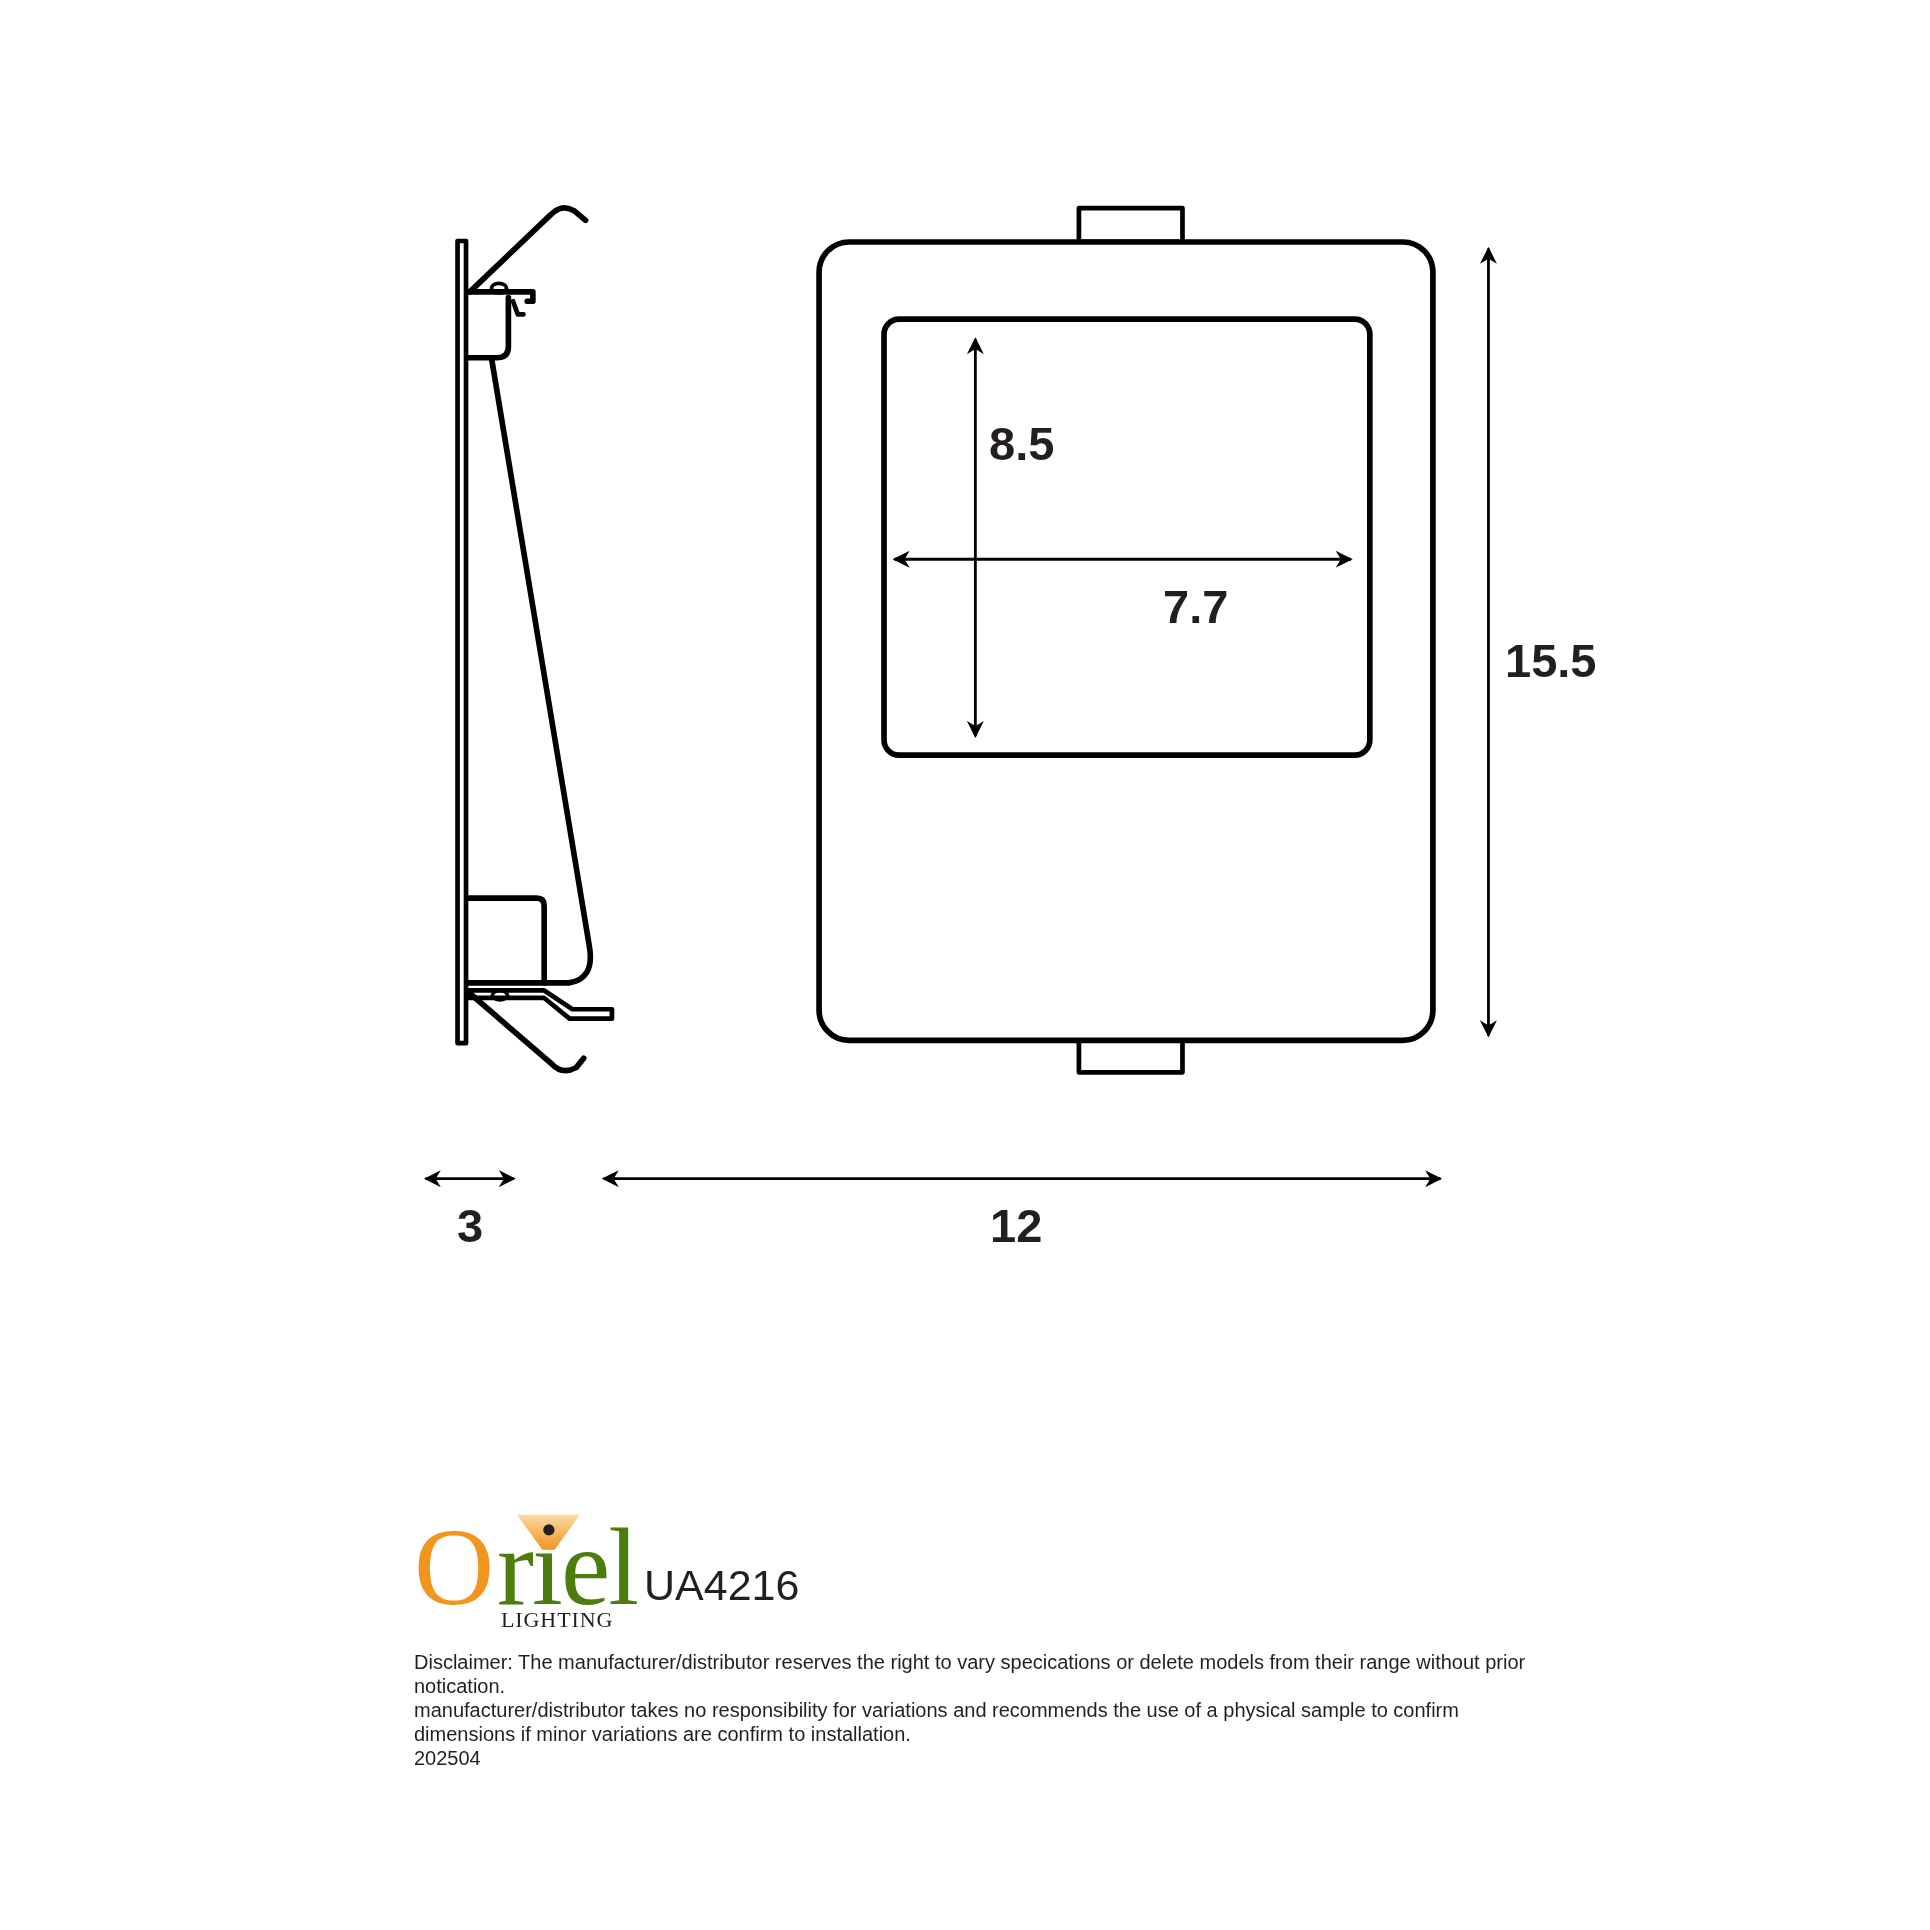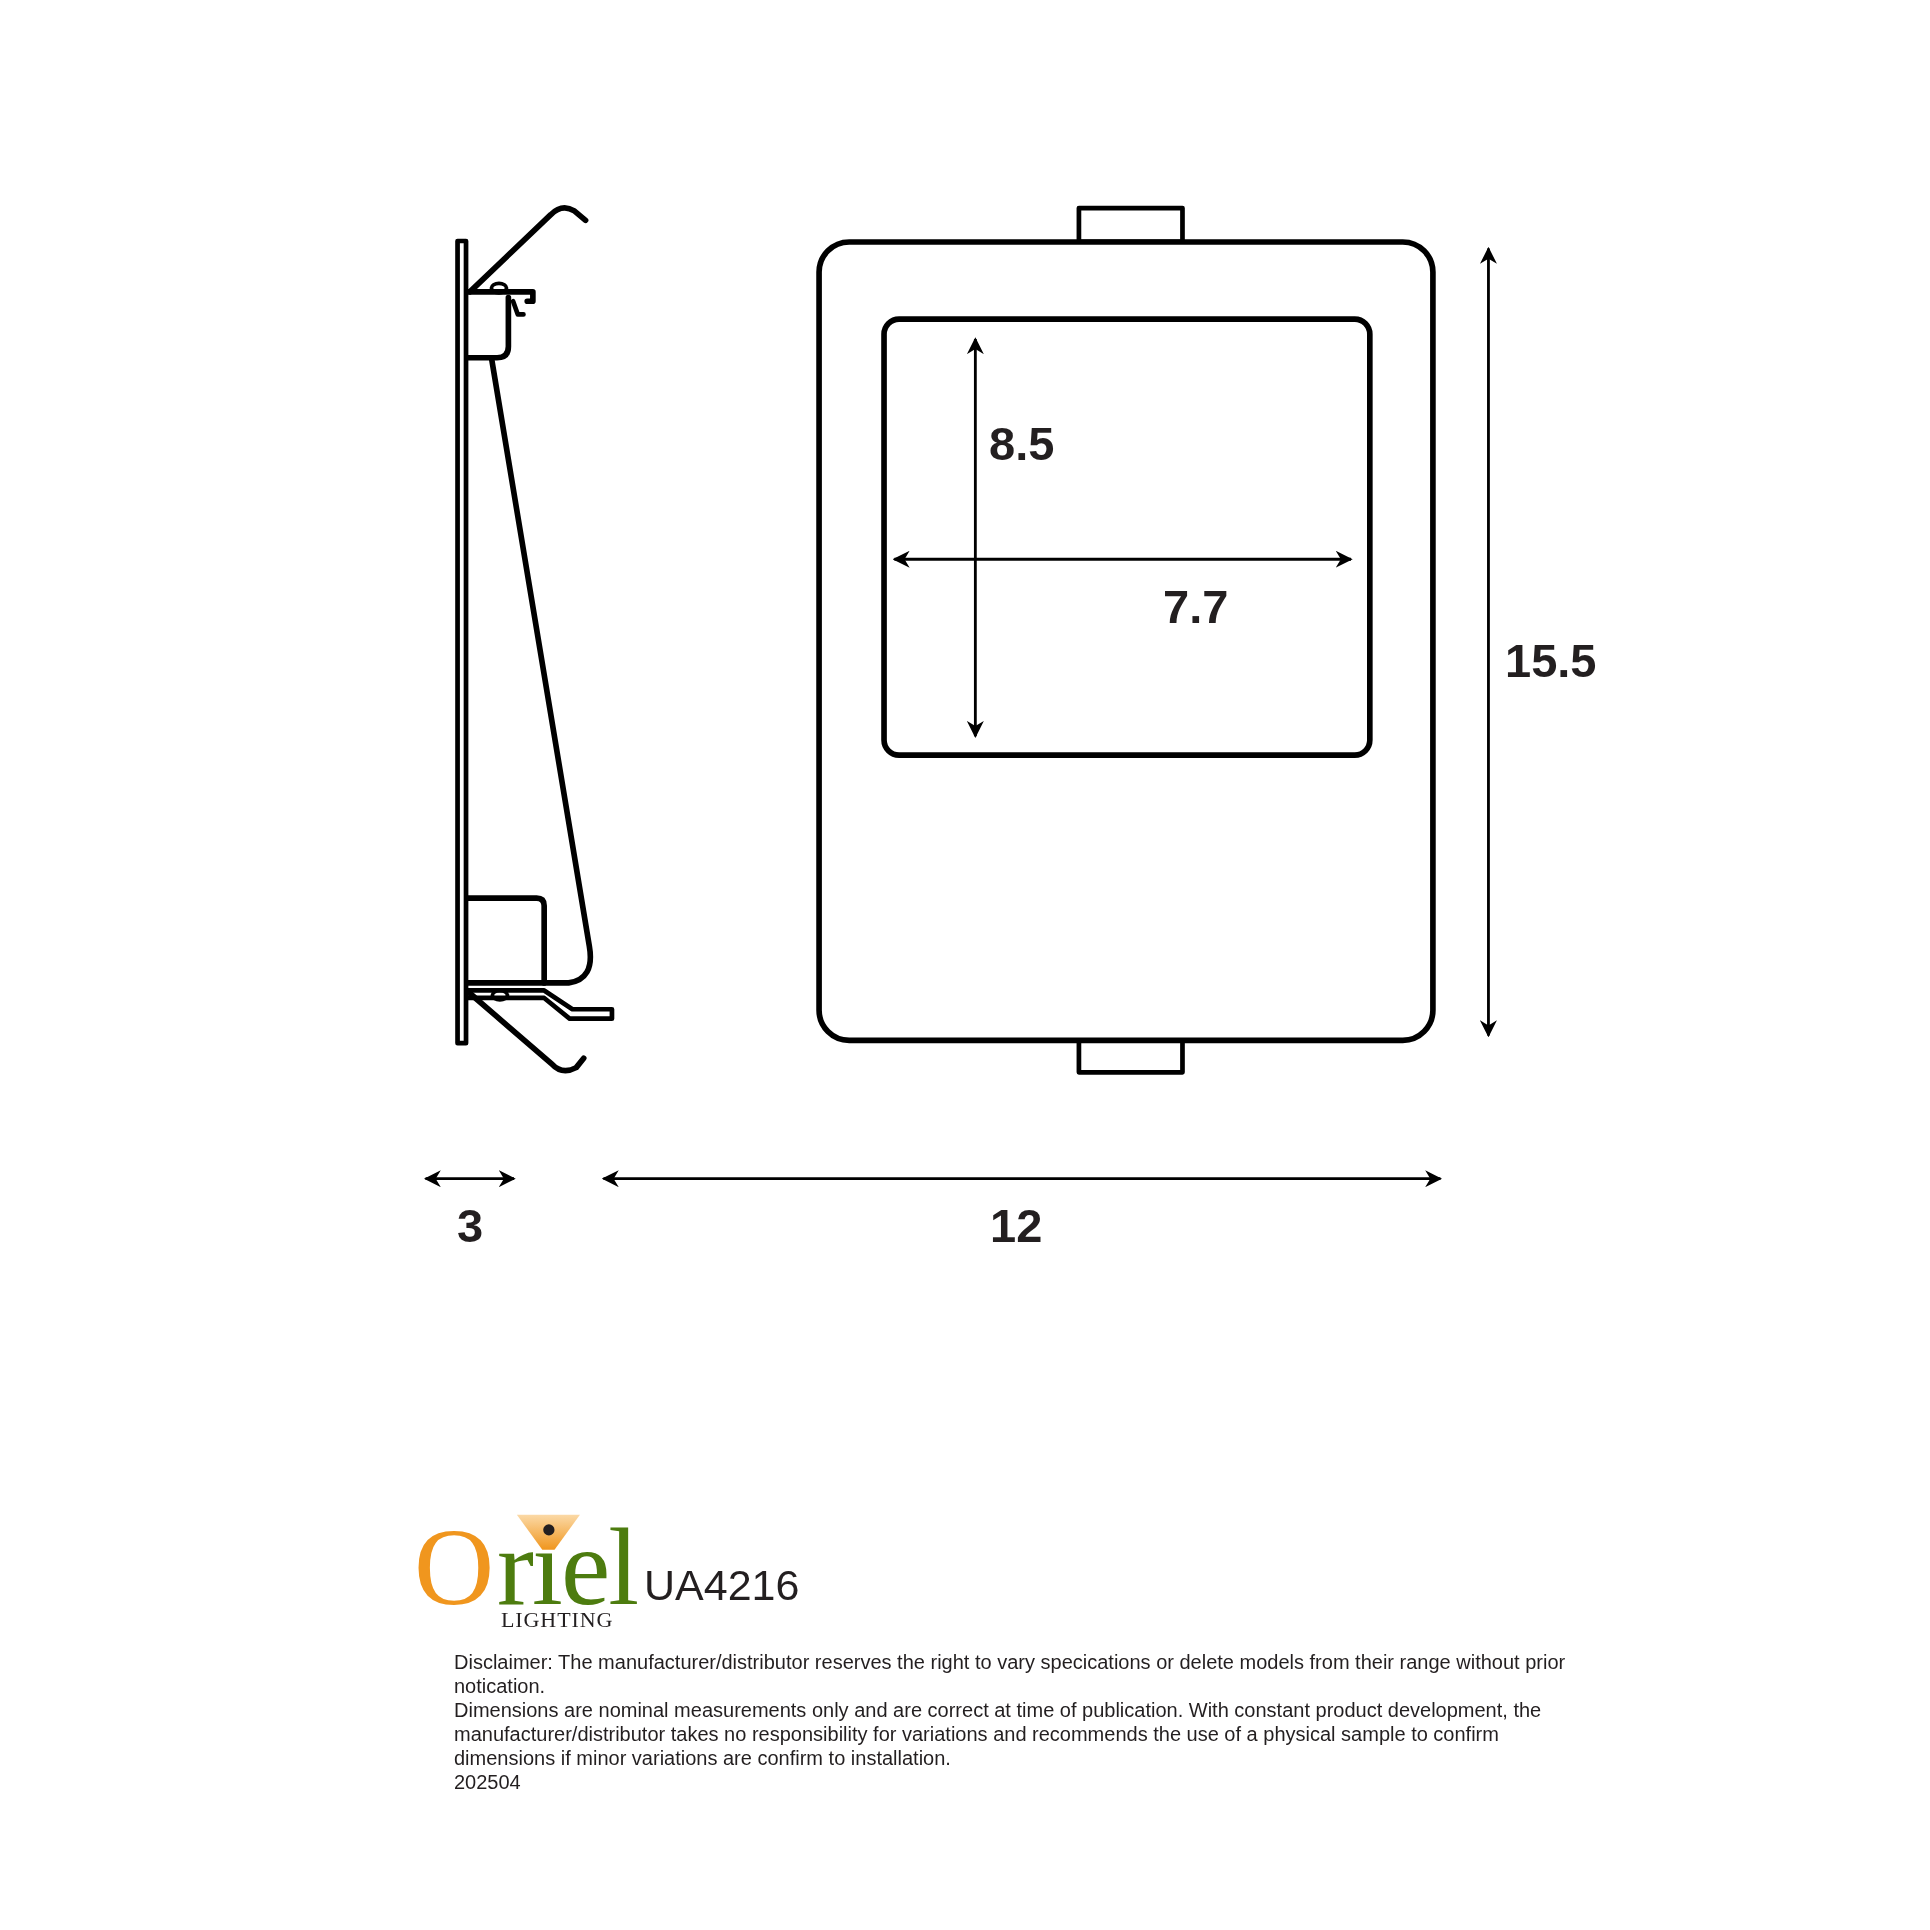--- a/index.html
+++ b/index.html
@@ -5,21 +5,21 @@
   html, body { margin:0; padding:0; background:#ffffff; }
   body { width:1930px; height:1930px; position:relative; overflow:hidden; font-family:"Liberation Sans", sans-serif; color:#231f20; }
   #drawing { position:absolute; left:0; top:0; width:1930px; height:1930px; }
   .dim-label { position:absolute; font-family:"Liberation Sans", sans-serif; font-weight:bold; font-size:47px; color:#231f20; line-height:1; white-space:nowrap; }
   .brand { position:absolute; left:414px; top:1511px; width:217px; height:122px; }
   .brand-O { position:absolute; left:0; top:0; font-family:"Liberation Serif", serif; font-size:111px; line-height:1; color:#f0961e; }
   .brand-riel { position:absolute; left:83px; top:0; font-family:"Liberation Serif", serif; font-size:111px; line-height:1; color:#4d7c0f; letter-spacing:-1.9px; }
   .brand-sub { position:absolute; left:87px; top:96px; font-family:"Liberation Serif", serif; font-size:22px; letter-spacing:0.9px; color:#231f20; }
   .model { position:absolute; left:644px; top:1561px; font-weight:normal; font-size:43px; color:#231f20; }
   .disclaimer { position:absolute; left:414px; top:1650px; width:1168px; font-size:20px; line-height:24px; color:#231f20; }
-  .disclaimer div { white-space:nowrap;margin-left:40px; }
+  .disclaimer div { white-space:nowrap; }
 </style>
 </head>
 <body>
 
 <svg id="drawing" viewBox="0 0 2050 2050" xmlns="http://www.w3.org/2000/svg">
   <defs>
     <marker id="ah" viewBox="0 0 10 10" refX="9" refY="5" markerWidth="7" markerHeight="7" orient="auto-start-reverse" markerUnits="userSpaceOnUse">
       <path d="M0,0 L10,5 L0,10 L3,5 z" fill="#000"></path>
     </marker>
     <marker id="ahs" viewBox="0 0 10 10" refX="9" refY="5" markerWidth="18" markerHeight="18" orient="auto-start-reverse" markerUnits="userSpaceOnUse">
@@ -84,18 +84,17 @@
 <div class="brand">
   <span class="brand-O">O</span>
   <span class="brand-riel">rıel</span>
   <span class="brand-sub">LIGHTING</span>
 </div>
 <div class="model">UA4216</div>
 
 <div class="disclaimer">
   <div>Disclaimer: The manufacturer/distributor reserves the right to vary specications or delete models from their range without prior</div>
   <div>notication.</div>
-  <div>Dimensions are nominal measurements only and are correct at time of publication. With constant product development, the</div>
   <div>manufacturer/distributor takes no responsibility for variations and recommends the use of a physical sample to confirm</div>
   <div>dimensions if minor variations are confirm to installation.</div>
   <div>202504</div>
 </div>
 
 
 </body></html>

